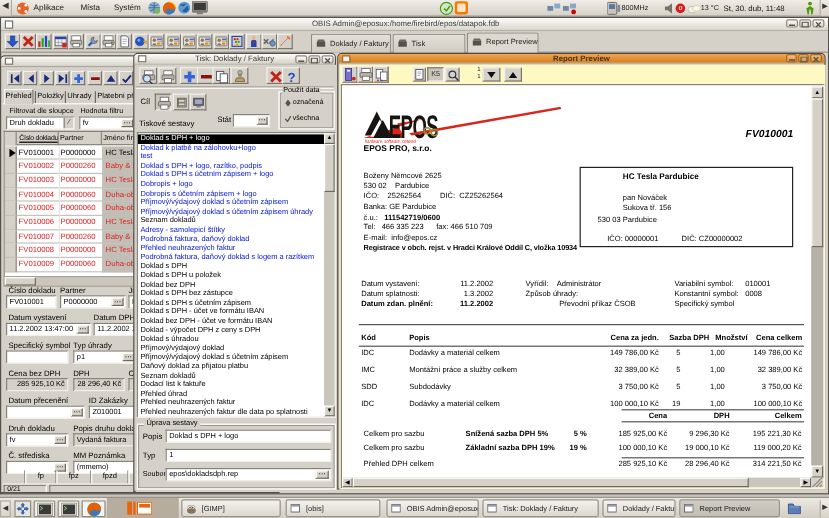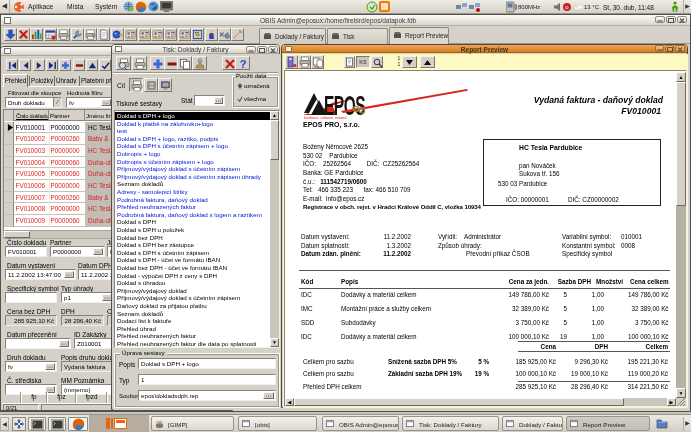--- a/index.html
+++ b/index.html
@@ -774,21 +774,20 @@
 <polygon points="3,24 13,4 23,24" fill="#181412"></polygon>
 <polygon points="7.5,25 15.5,10.5 23.5,25" fill="#fff"></polygon>
 <polygon points="10,26 18,11 26,26" fill="#181412"></polygon>
 <text x="23" y="26" font-family="Liberation Sans" font-weight="bold" font-size="31" letter-spacing="-1" fill="#181412" transform="scale(0.5,0.88)" transform-origin="23 26">EPOS</text>
 <polygon points="40,22 166,0 166.7,1.8 42,24" fill="#d8281e"></polygon>
 <circle cx="55" cy="20" r="2.6" fill="none" stroke="#9a8a3a" stroke-width="1.2"></circle>
             <circle cx="61" cy="21.5" r="2.6" fill="none" stroke="#9a8a3a" stroke-width="1.2"></circle>
 </svg>
           <div class="abs" style="left:17px;top:42.5px;width:52px;font-size:4.2px;font-style:italic;color:#d8281e;white-space:nowrap;overflow:hidden;transform:scale(0.82,1);transform-origin:0 0;">hardware, software, networks, solutions</div>
           <div class="abs" style="left:16px;top:49px;font-size:7px;font-weight:bold;">EPOS PRO, s.r.o.</div>
-          <div class="abs" style="left:176px;top:23px;width:200px;text-align:right;font-size:8.6px;font-weight:bold;font-style:italic;">Vydaná faktura - daňový doklad</div>
           <div class="abs" style="left:176px;top:34px;width:198px;text-align:right;font-size:8.6px;font-weight:bold;font-style:italic;">FV010001</div>
           <div class="abs" style="left:16px;top:71.0px;font-size:6.3px;white-space:nowrap;">Boženy Němcové 2625</div>
           <div class="abs" style="left:16px;top:79.65px;font-size:6.3px;white-space:nowrap;">530 02&nbsp;&nbsp;&nbsp;&nbsp;Pardubice</div>
           <div class="abs" style="left:16px;top:88.3px;font-size:6.3px;white-space:nowrap;">IČO:&nbsp;&nbsp;&nbsp;&nbsp;25262564&nbsp;&nbsp;&nbsp;&nbsp;&nbsp;&nbsp;&nbsp;&nbsp;&nbsp;DIČ:&nbsp;&nbsp;CZ25262564</div>
           <div class="abs" style="left:16px;top:96.95px;font-size:6.3px;white-space:nowrap;">Banka: GE Pardubice</div>
           <div class="abs" style="left:16px;top:105.6px;font-size:6.3px;white-space:nowrap;">č.u.:&nbsp;&nbsp;&nbsp;<b>111542719/0600</b></div>
           <div class="abs" style="left:16px;top:114.25px;font-size:6.3px;white-space:nowrap;">Tel:&nbsp;&nbsp;&nbsp;466 335 223&nbsp;&nbsp;&nbsp;&nbsp;&nbsp;&nbsp;fax: 466 510 709</div>
           <div class="abs" style="left:16px;top:122.9px;font-size:6.3px;white-space:nowrap;">E-mail:&nbsp;&nbsp;info@epos.cz</div>
           <div class="abs" style="left:16px;top:131.4px;font-size:6.1px;font-weight:bold;letter-spacing:-0.1px;white-space:nowrap;">Registrace v obch. rejst. v Hradci Králové Oddíl C, vložka 10934</div>
           <div class="abs" style="left:196px;top:67px;width:178px;height:67px;border:1px solid #222;">

